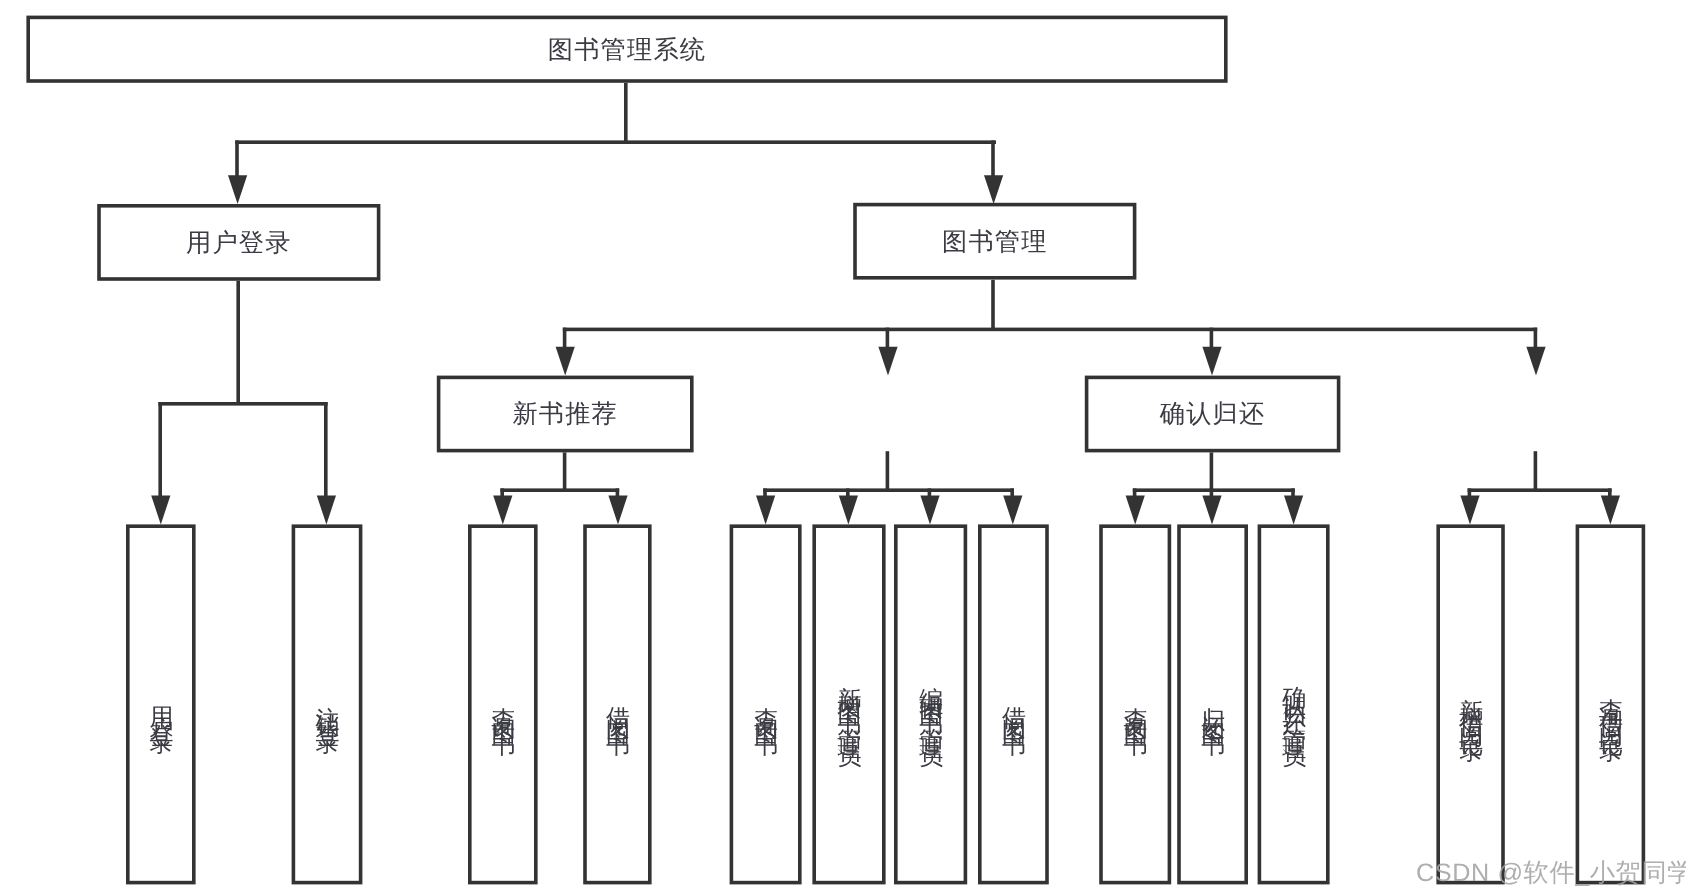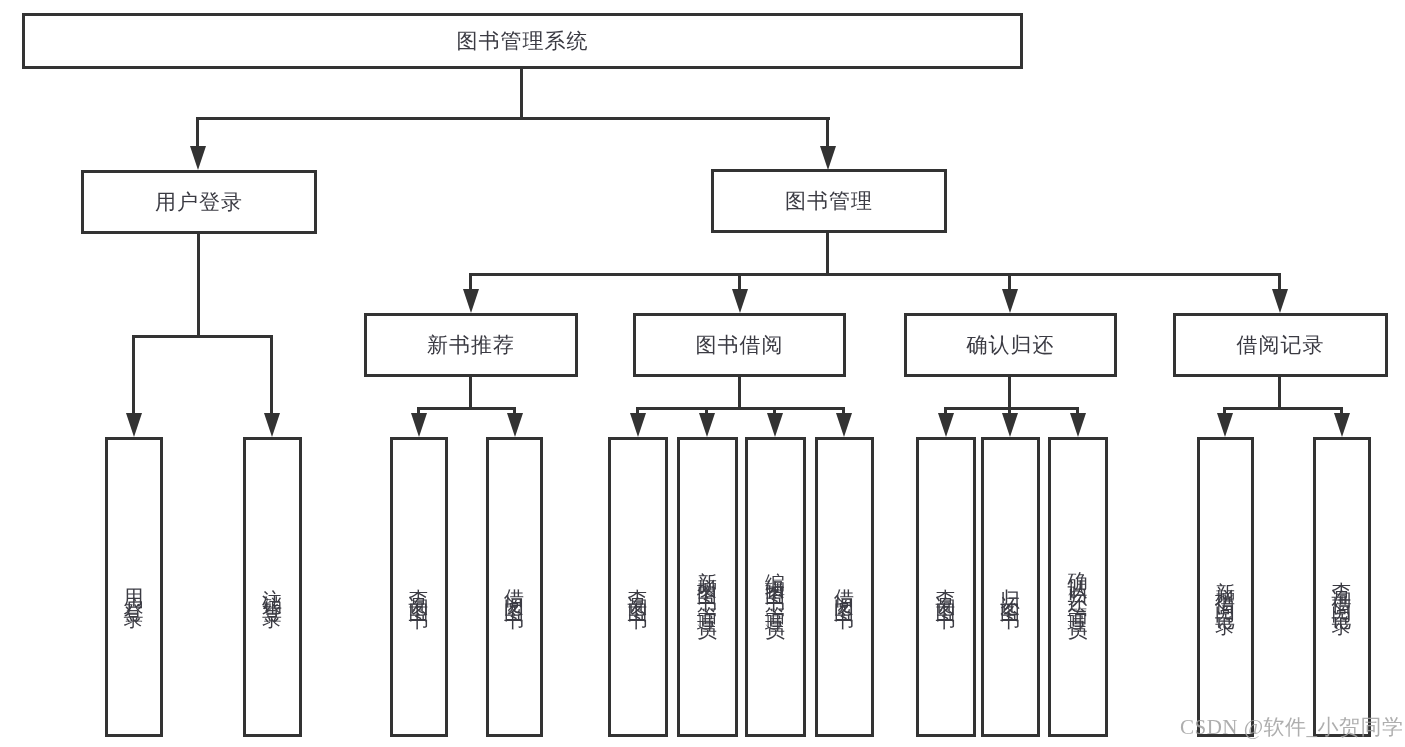--- a/index.html
+++ b/index.html
@@ -1,21 +1,21 @@
 <!DOCTYPE html>
 <html><head>
 <meta charset="utf-8">
 <style>
   html, body { margin: 0; padding: 0; background: #ffffff; }
   .canvas {
     position: relative;
     width: 1405px;
     height: 747px;
     background: #ffffff;
-    font-family: Liberation Serif, serif;
+    font-family: Liberation Sans, sans-serif;
     overflow: hidden;
     border-radius: 24px;
   }
   .node {
     position: absolute;
     box-sizing: border-box;
     border: 3px solid #333333;
     background: #ffffff;
     color: #3b3b43;
     display: flex;
@@ -163,29 +163,23 @@
   <div class="node" style="left:81px; top:170px; width:236px; height:64px;">
     <span>用户登录</span>
   </div>
   <div class="node" style="left:711px; top:169px; width:236px; height:64px;">
     <span>图书管理</span>
   </div>
 
   <div class="node" style="left:364px; top:313px; width:214px; height:64px;">
     <span>新书推荐</span>
   </div>
-  <div class="node" style="left:633px; top:313px; width:213px; height:64px;">
-    <span>图书借阅</span>
-  </div>
   <div class="node" style="left:904px; top:313px; width:213px; height:64px;">
     <span>确认归还</span>
   </div>
-  <div class="node" style="left:1173px; top:313px; width:215px; height:64px;">
-    <span>借阅记录</span>
-  </div>
 
   <div class="vnode" style="left:105px; width:58px;">
     <span class="vlabel">用户登录</span>
   </div>
   <div class="vnode" style="left:243px; width:59px;">
     <span class="vlabel">注销登录</span>
   </div>
 
   <div class="vnode" style="left:390px; width:58px;">
     <span class="vlabel">查询图书</span>

